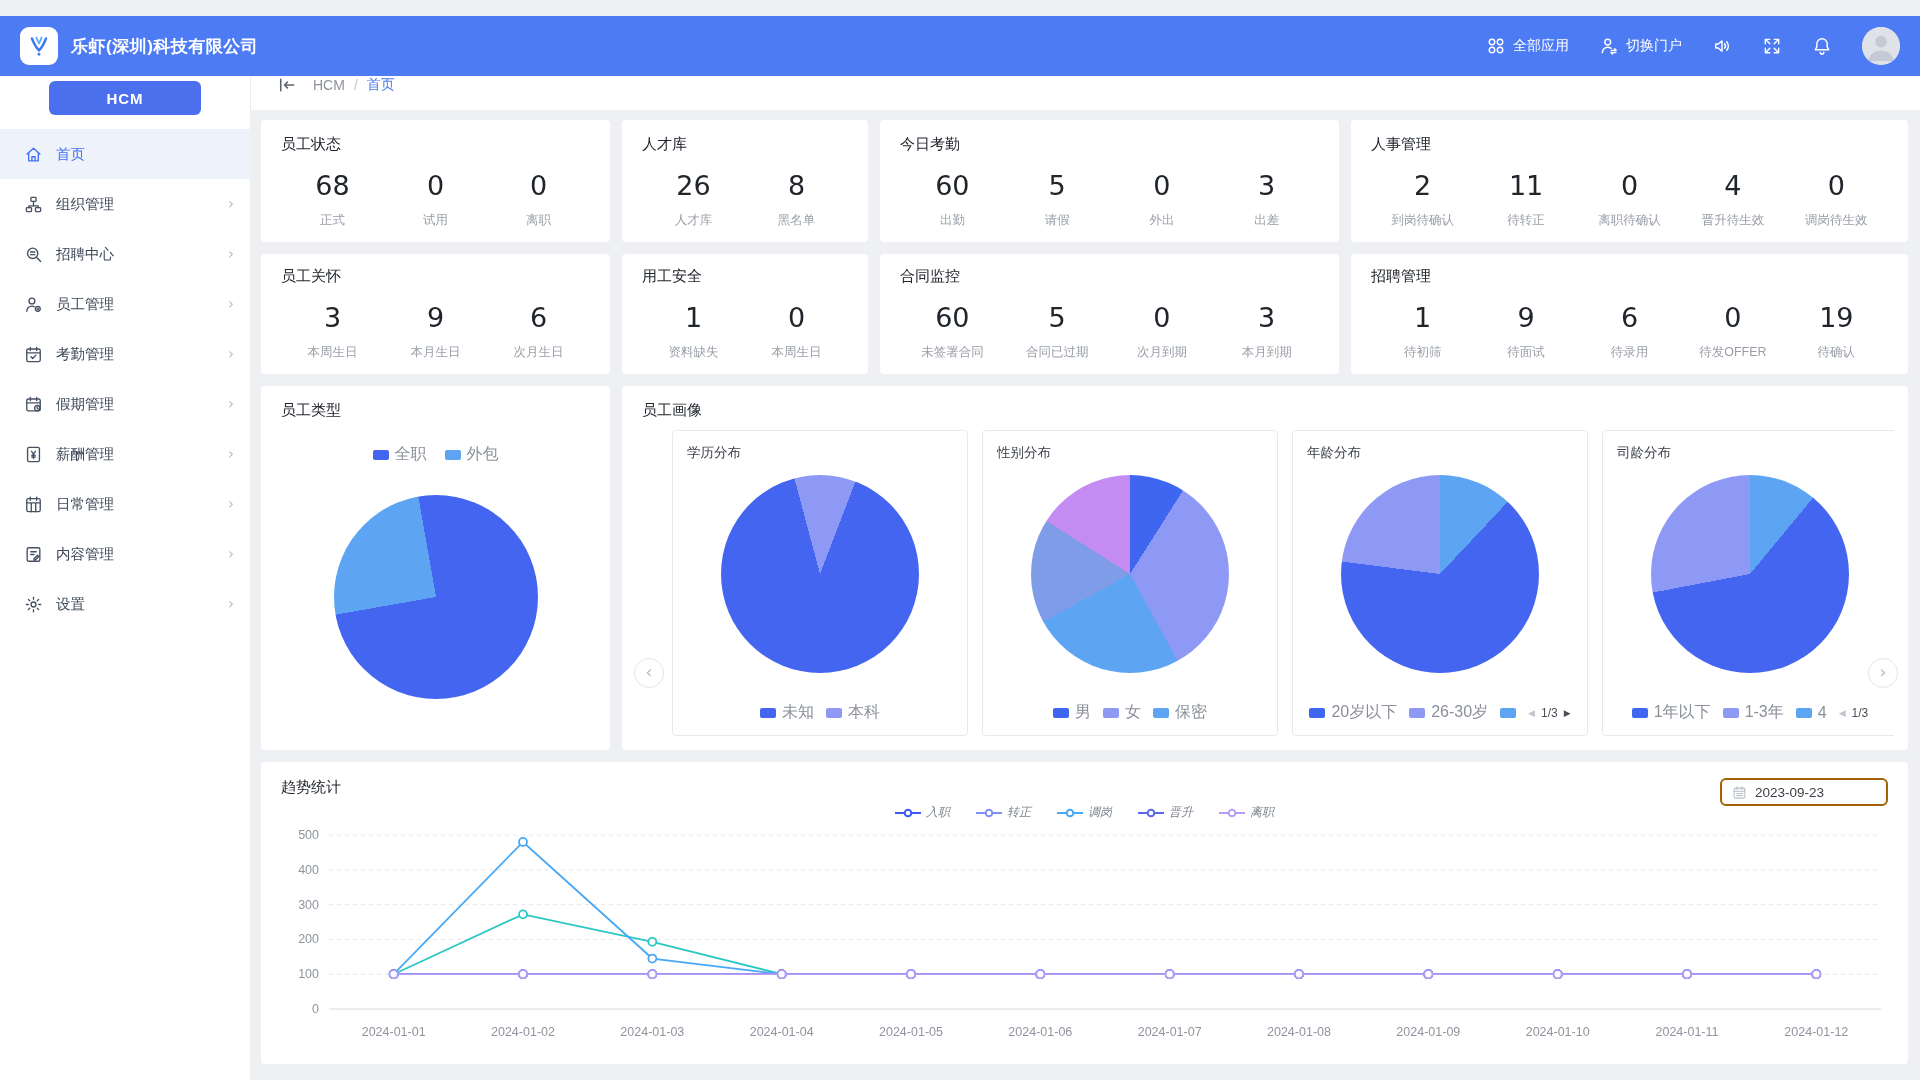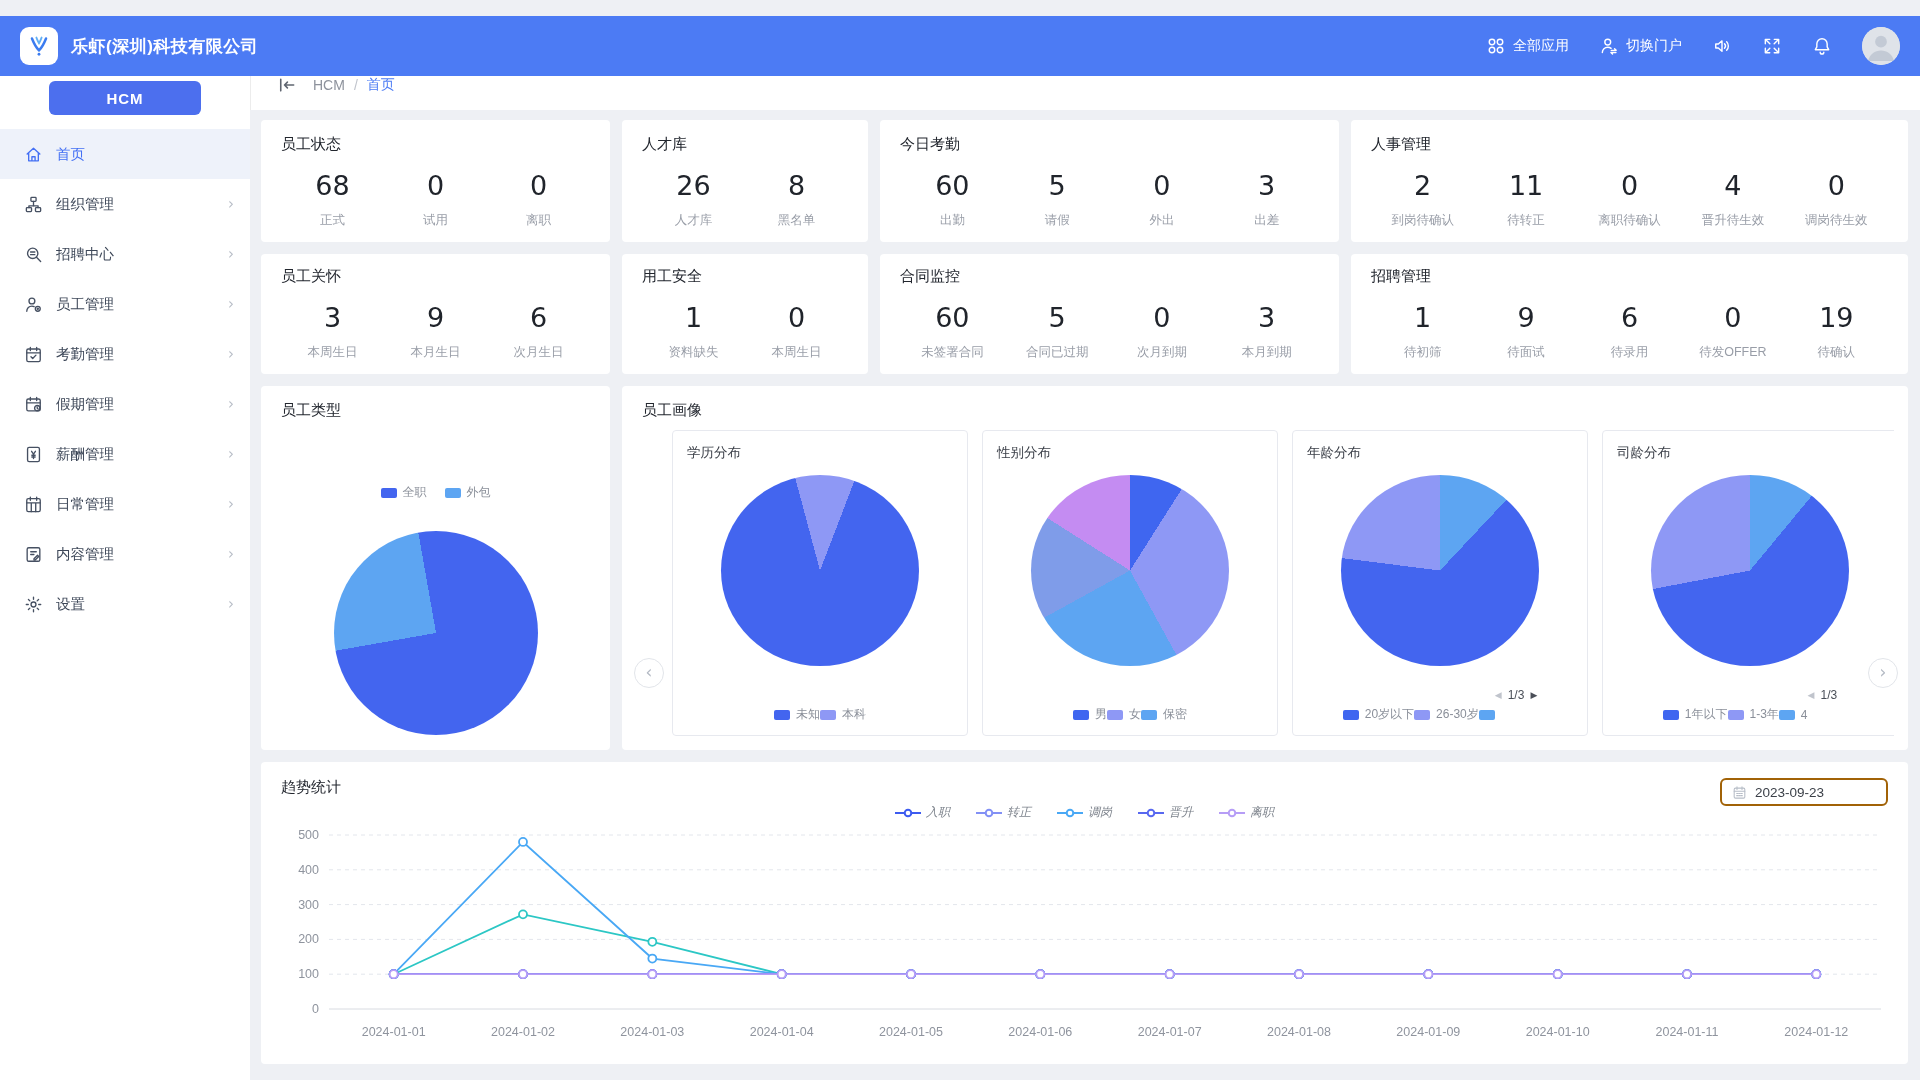--- a/index.html
+++ b/index.html
@@ -55,34 +55,34 @@
   .card-title { font-size:15px; color:#22262e; font-weight:500; }
   .stat-row { display:flex; margin-top:16px; }
   .stat { flex:1; text-align:center; }
   .stat-num { font-size:27px; font-weight:400; color:#20242b; font-family:"DejaVu Sans",sans-serif; }
   .stat-label { font-size:12.5px; color:#989da7; margin-top:11px; white-space:nowrap; }
 
   
   .pies { display:grid; grid-template-columns:349px 1fr; gap:12px; margin-top:12px; }
   .pie-card { height:364px; padding:15px 20px; position:relative; }
   .legend-row { display:flex; justify-content:center; align-items:center; gap:18px; }
-  .lg-item { display:flex; align-items:center; gap:6px; font-size:12px; color:#8a8f99; cursor:pointer;margin-top:40px; }
+  .lg-item { display:flex; align-items:center; gap:6px; font-size:16px; color:#8a8f99; cursor:pointer; }
   .lg-sq { width:16px; height:10px; border-radius:2px; flex:none; }
   .type-legend { margin-top:24px; }
   .pie { border-radius:50%; }
   .type-pie { width:204px; height:204px; margin:30px auto 0; }
 
   .profile-strip { position:absolute; left:50px; right:14px; top:44px; bottom:14px;
     display:flex; gap:14px; overflow:hidden; }
   .mini-card { flex:0 0 296px; border:1px solid #e7e9ef; border-radius:4px;
     padding:13px 14px 12px; display:flex; flex-direction:column; }
   .mini-title { font-size:13.5px; color:#3c4049; }
   .mini-pie { width:198px; height:198px; margin:13px auto 0; }
   .mini-legend { margin-top:auto; display:flex; justify-content:center; align-items:center;
-    white-space:nowrap; }
+    gap:12px; white-space:nowrap; }
   .pg { display:flex; align-items:center; gap:6px; font-size:12px; color:#4a4f58; }
   .pg .arr { font-size:9px; cursor:pointer; }
   .pg .arr.dis { color:#c0c4cc; }
   .carousel-btn { position:absolute; top:272px; width:30px; height:30px; border-radius:50%;
     background:#fff; border:1px solid #e2e5ea; color:#b4bac4; font-size:17px; line-height:27px;
     text-align:center; cursor:pointer; z-index:5; font-family:"DejaVu Sans",sans-serif; }
   .carousel-btn.left { left:12px; }
   .carousel-btn.right { right:10px; }
 
   

